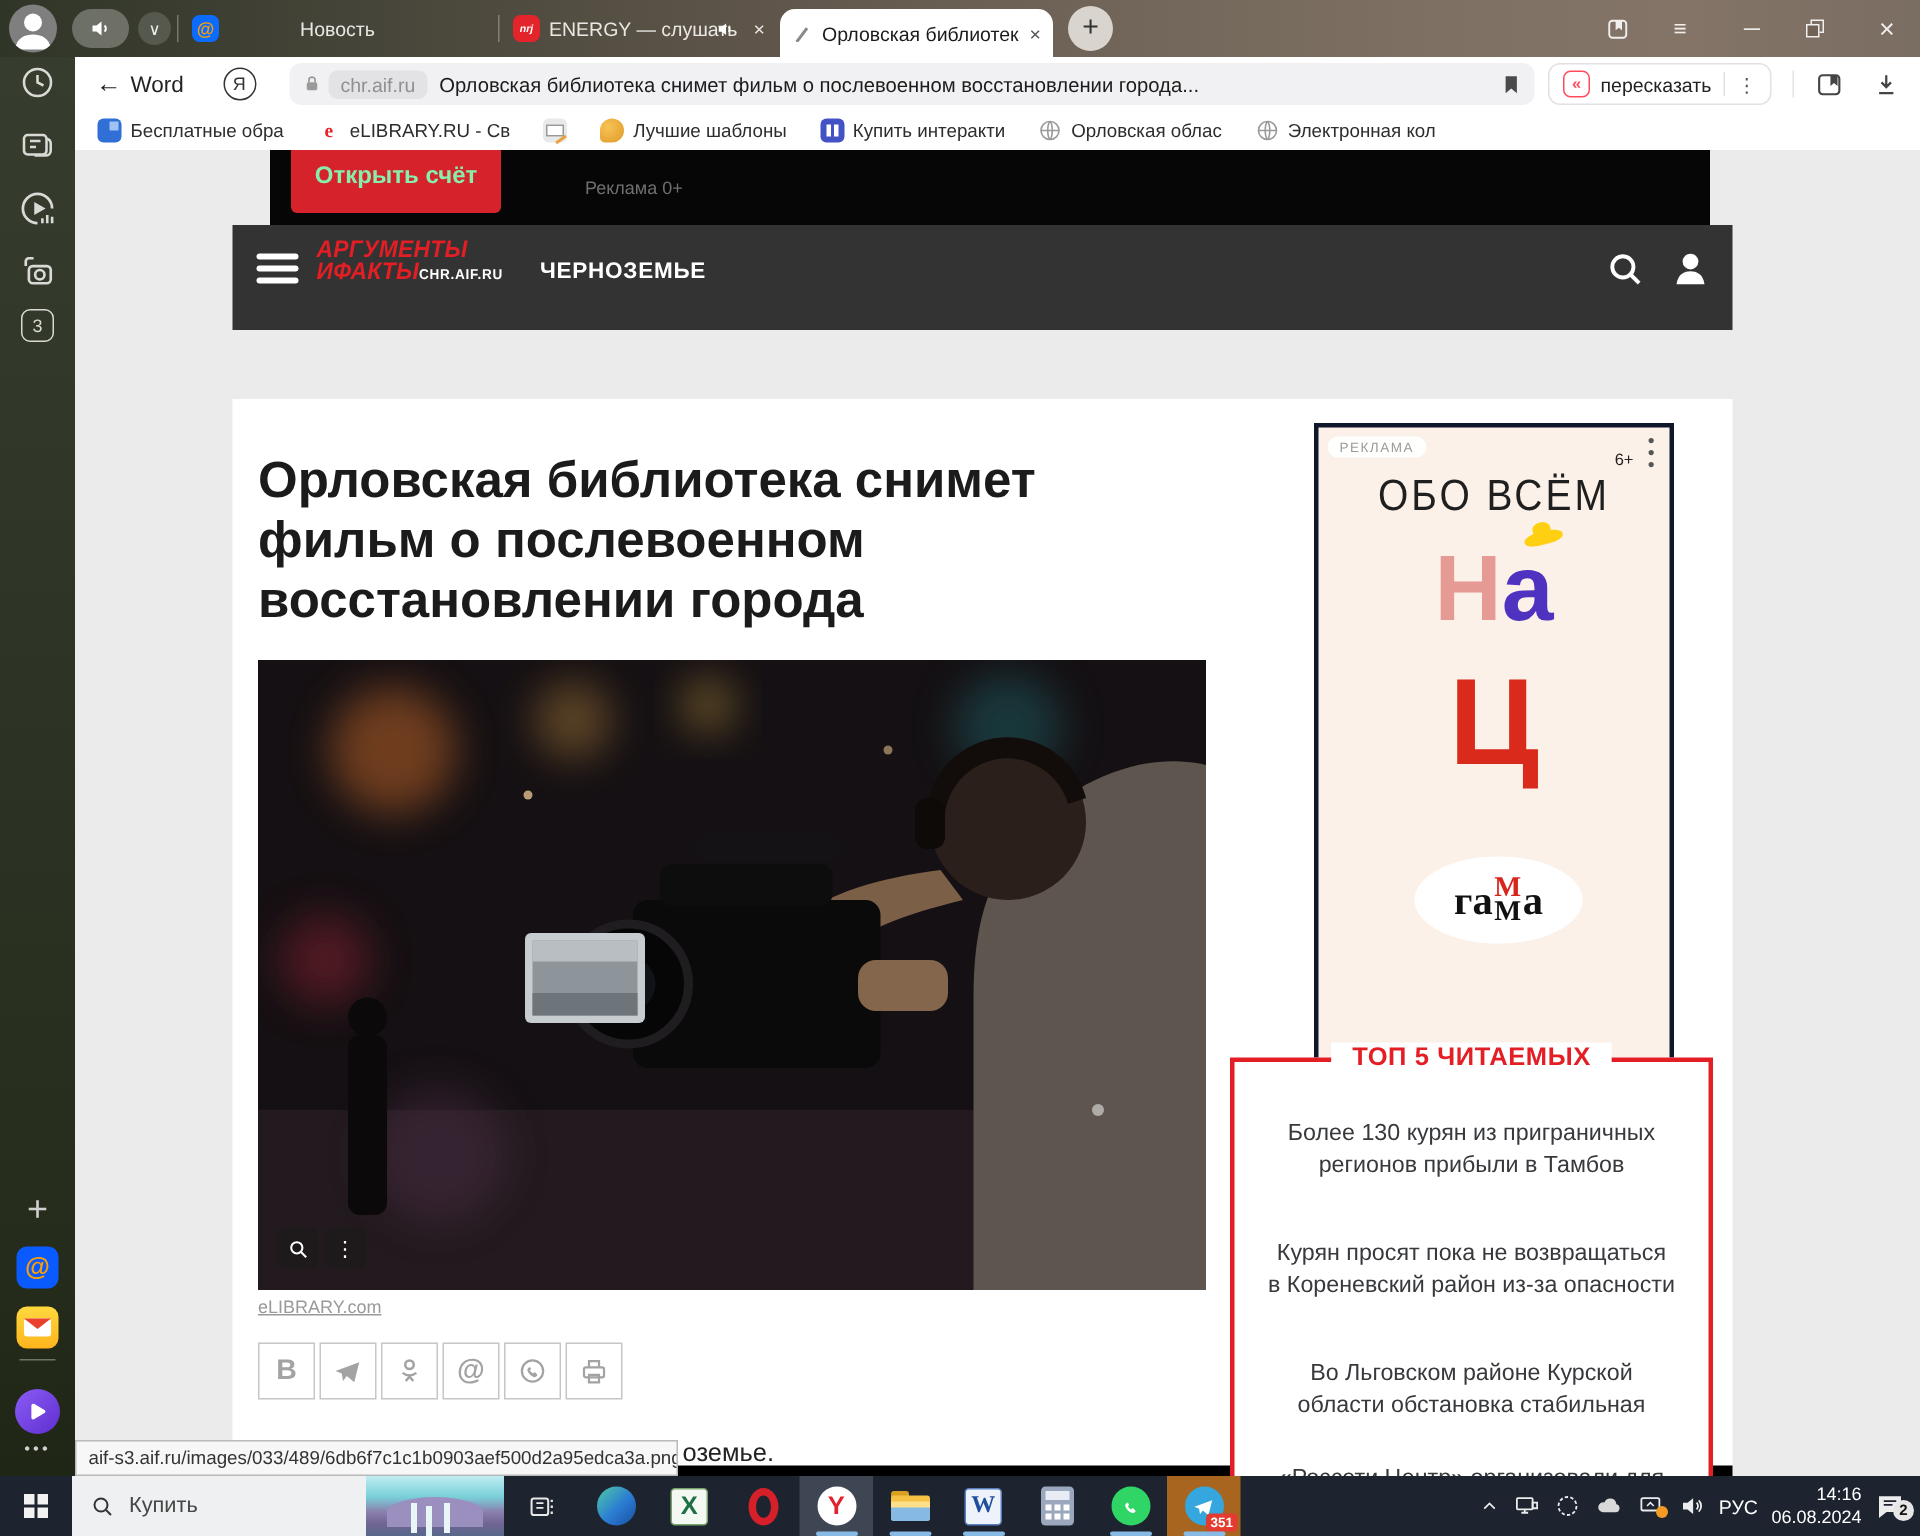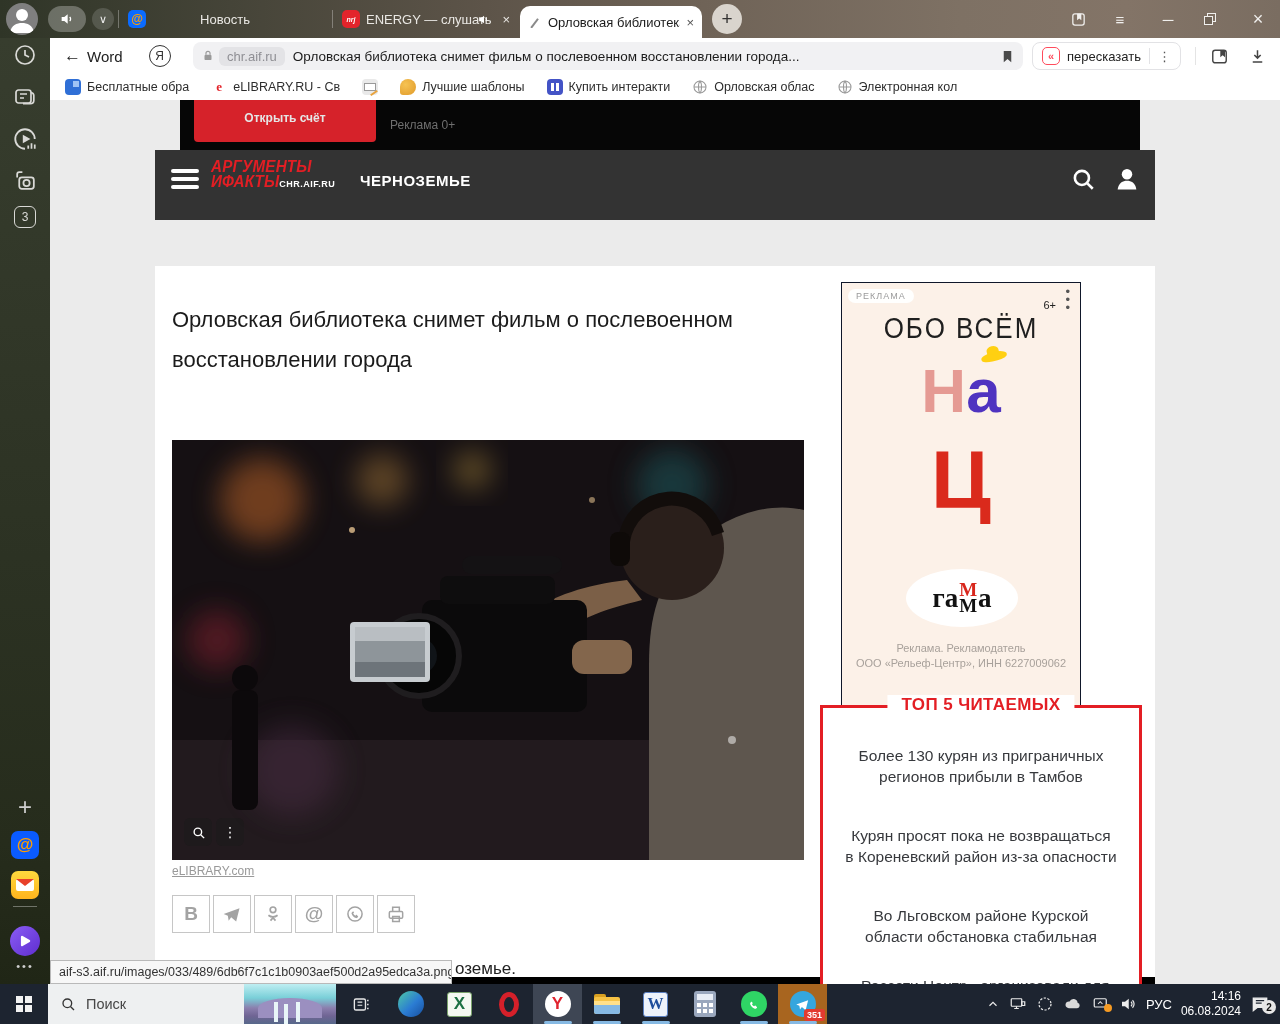--- a/index.html
+++ b/index.html
@@ -31,42 +31,42 @@
   .domchip { background:#e3e3e6; color:#8f8f94; border-radius:6px; padding:2px 8px; font-size:13px; margin:0 8px 0 4px; }
   .addrtitle { color:#1c1c1c; font-size:13.5px; white-space:nowrap; overflow:hidden; flex:1; }
   .retell { position:absolute; left:982px; top:4px; height:28px; border:1px solid #e2e2e5; border-radius:8px; background:#fff; display:flex; align-items:center; font-size:13px; color:#222; }
   .bookmarksbar { position:absolute; left:50px; top:74px; width:1230px; height:26px; background:#fff; display:flex; align-items:center; padding-left:15px; }
   .bm { display:flex; align-items:center; margin-right:22px; font-size:12.5px; color:#2d2d2d; white-space:nowrap; }
   .bm .bi { width:16px; height:16px; margin-right:6px; border-radius:4px; flex:none; }
 
   
   .viewport { position:absolute; left:50px; top:100px; width:1230px; height:884px; background:#ebebeb; overflow:hidden; }
   .topad { position:absolute; left:130px; top:0; width:960px; height:50px; background:#060606; overflow:hidden; }
-  .topad-btn { position:absolute; left:14px; top:-6px; width:182px; height:48px; background:#d6222a; border-radius:4px; color:#e5e5e5; font-size:12px; font-weight:bold; display:flex; align-items:center; justify-content:center; }
+  .topad-btn { position:absolute; left:14px; top:-6px; width:140px; height:48px; background:#d6222a; border-radius:4px; color:#86efac; font-size:16px; font-weight:bold; display:flex; align-items:center; justify-content:center; }
   .siteheader { position:absolute; left:105px; top:50px; width:1000px; height:70px; background:#333; }
   .burger i { display:block; width:28px; height:4px; background:#fff; border-radius:2px; margin-bottom:4px; }
   .aiflogo { position:absolute; left:56px; top:9px; color:#e31e24; font-weight:bold; font-style:italic; font-size:16px; line-height:15px; letter-spacing:.2px; transform:scaleX(.95); transform-origin:left; }
   .aiflogo .dom { color:#fff; font-style:normal; font-size:9.5px; letter-spacing:.5px; }
   .alertbanner { position:absolute; left:105px; top:108px; width:1000px; height:58px; background:#d6232b; color:#fff; font-weight:bold; font-size:19px; display:flex; align-items:center; justify-content:center; letter-spacing:.3px; }
   .whitecol { position:absolute; left:105px; top:166px; width:1000px; height:718px; background:#fff; }
 
   .meta { position:absolute; left:122px; top:186px; font-size:13.5px; color:#2b2b2b; display:flex; }
   .meta .rt { color:#8f8f8f; margin-left:22px; }
-  .headline { position:absolute; left:122px; top:200px; width:610px; font-size:22px; line-height:40px; font-weight:normal; color:#1b1b1b; }
+  .headline { position:absolute; left:122px; top:200px; width:610px; font-size:34px; line-height:40px; font-weight:bold; color:#1b1b1b; }
   .photo { position:absolute; left:122px; top:340px; width:632px; height:420px; background:#141014; overflow:hidden; }
   .ovbtn { position:absolute; width:28px; height:28px; border-radius:6px; background:rgba(25,25,25,.5); display:flex; align-items:center; justify-content:center; }
   .caption { position:absolute; left:122px; top:764px; font-size:12px; color:#999; text-decoration:underline; }
   .share { position:absolute; left:122px; top:795px; display:flex; }
   .shbtn { width:38px; height:38px; border:1px solid #c6c6c6; margin-right:3px; display:flex; align-items:center; justify-content:center; color:#a3a3a3; font-weight:bold; font-size:19px; background:#fff; }
   .fragment { position:absolute; left:405px; top:859px; font-size:17px; color:#222; }
   .blackstrip { position:absolute; left:400px; top:877px; width:705px; height:7px; background:#000; }
   .statusurl { position:absolute; left:0; top:860px; width:402px; height:24px; background:#f7f7f7; border:1px solid #b9b9b9; font-size:12.5px; color:#333; line-height:22px; padding-left:8px; white-space:nowrap; overflow:hidden; }
 
   
-  .adw { position:absolute; left:791px; top:182px; width:240px; height:467px; background:#fcf1e8; border:1px solid #0f172a; }
+  .adw { position:absolute; left:826px; top:182px; width:240px; height:467px; background:#fcf1e8; border:3px solid #0f172a; }
   .adbadge { position:absolute; left:6px; top:6px; background:rgba(255,255,255,.95); border-radius:9px; padding:2px 8px; font-size:9px; letter-spacing:1px; color:#9b9b9b; }
   .adage { position:absolute; right:24px; top:16px; font-size:11px; color:#222; }
   .addots { position:absolute; right:10px; top:5px; color:#555; font-size:13px; line-height:8px; text-align:center; }
   .adhead { position:absolute; left:0; top:30px; width:100%; text-align:center; font-size:26px; color:#1f1f1f; letter-spacing:2px; transform:scaleY(1.12); }
   .adletters { position:absolute; left:0; top:72px; width:100%; text-align:center; font-weight:bold; }
   .lN { font-size:62px; color:#e59a93; }
   .lA { font-size:62px; color:#4f33c0; position:relative; }
   .hat { position:absolute; right:-6px; top:-4px; width:26px; height:9px; background:#ffd012; border-radius:50% 50% 40% 40%; transform:rotate(-14deg); }
   .hat:before { content:""; position:absolute; left:7px; top:-6px; width:12px; height:8px; background:#ffd012; border-radius:50% 50% 0 0; }
   .lC { position:absolute; left:0; top:150px; width:100%; text-align:center; font-size:82px; font-weight:bold; color:#da2a1c; }
@@ -431,24 +431,20 @@
       </div>
       <div class="lC">Ц</div>
       <div class="gamma">
         <span>га</span>
           <span class="gm">
             <span class="r">М</span>
             <span>М</span>
           </span>
           <span>а</span>
       </div>
-      <div class="adlegal">
-        <div>Реклама. Рекламодатель</div>
-        <div>ООО «Рельеф-Центр», ИНН 6227009062</div>
-      </div>
     </div>
 
     <div class="top5">
       <div class="top5title">ТОП 5 ЧИТАЕМЫХ</div>
       <div class="t5item" style="top:38px">Более 130 курян из приграничных регионов прибыли в Тамбов</div>
       <div class="t5item" style="top:118px">Курян просят пока не возвращаться в Кореневский район из-за опасности</div>
       <div class="t5item" style="top:198px">Во Льговском районе Курской области обстановка стабильная</div>
       <div class="t5item" style="top:268px">«Россети Центр» организовали для</div>
     </div>
 
@@ -462,21 +458,21 @@
         <span style="position:absolute;right:0;top:0;width:7px;height:7px;background:#f2f2f2;"></span>
         <span style="position:absolute;left:0;bottom:0;width:7px;height:7px;background:#f2f2f2;"></span>
         <span style="position:absolute;right:0;bottom:0;width:7px;height:7px;background:#f2f2f2;"></span>
       </span>
     </div>
     <div class="tsearch">
       <svg width="16" height="16" viewBox="0 0 24 24" fill="none" stroke="#333" stroke-width="2">
           <circle cx="11" cy="11" r="6.5"></circle>
           <path d="M16 16l5 5"></path>
         </svg>
-      <span class="ph">Поиск</span>
+      <span class="ph">Купить</span>
       <span class="simg"></span>
     </div>
     <div class="tcell" style="left:338px;width:46px;">
       <svg width="19" height="19" viewBox="0 0 24 24" fill="none" stroke="#e8e8e8" stroke-width="1.7">
           <rect x="3" y="5" width="14" height="14" rx="2"></rect>
           <path d="M7 9h6M7 13h6" stroke-width="1.4"></path>
           <path d="M20 6v2M20 11v2M20 16v2" stroke-width="1.9"></path>
         </svg>
     </div>
 

